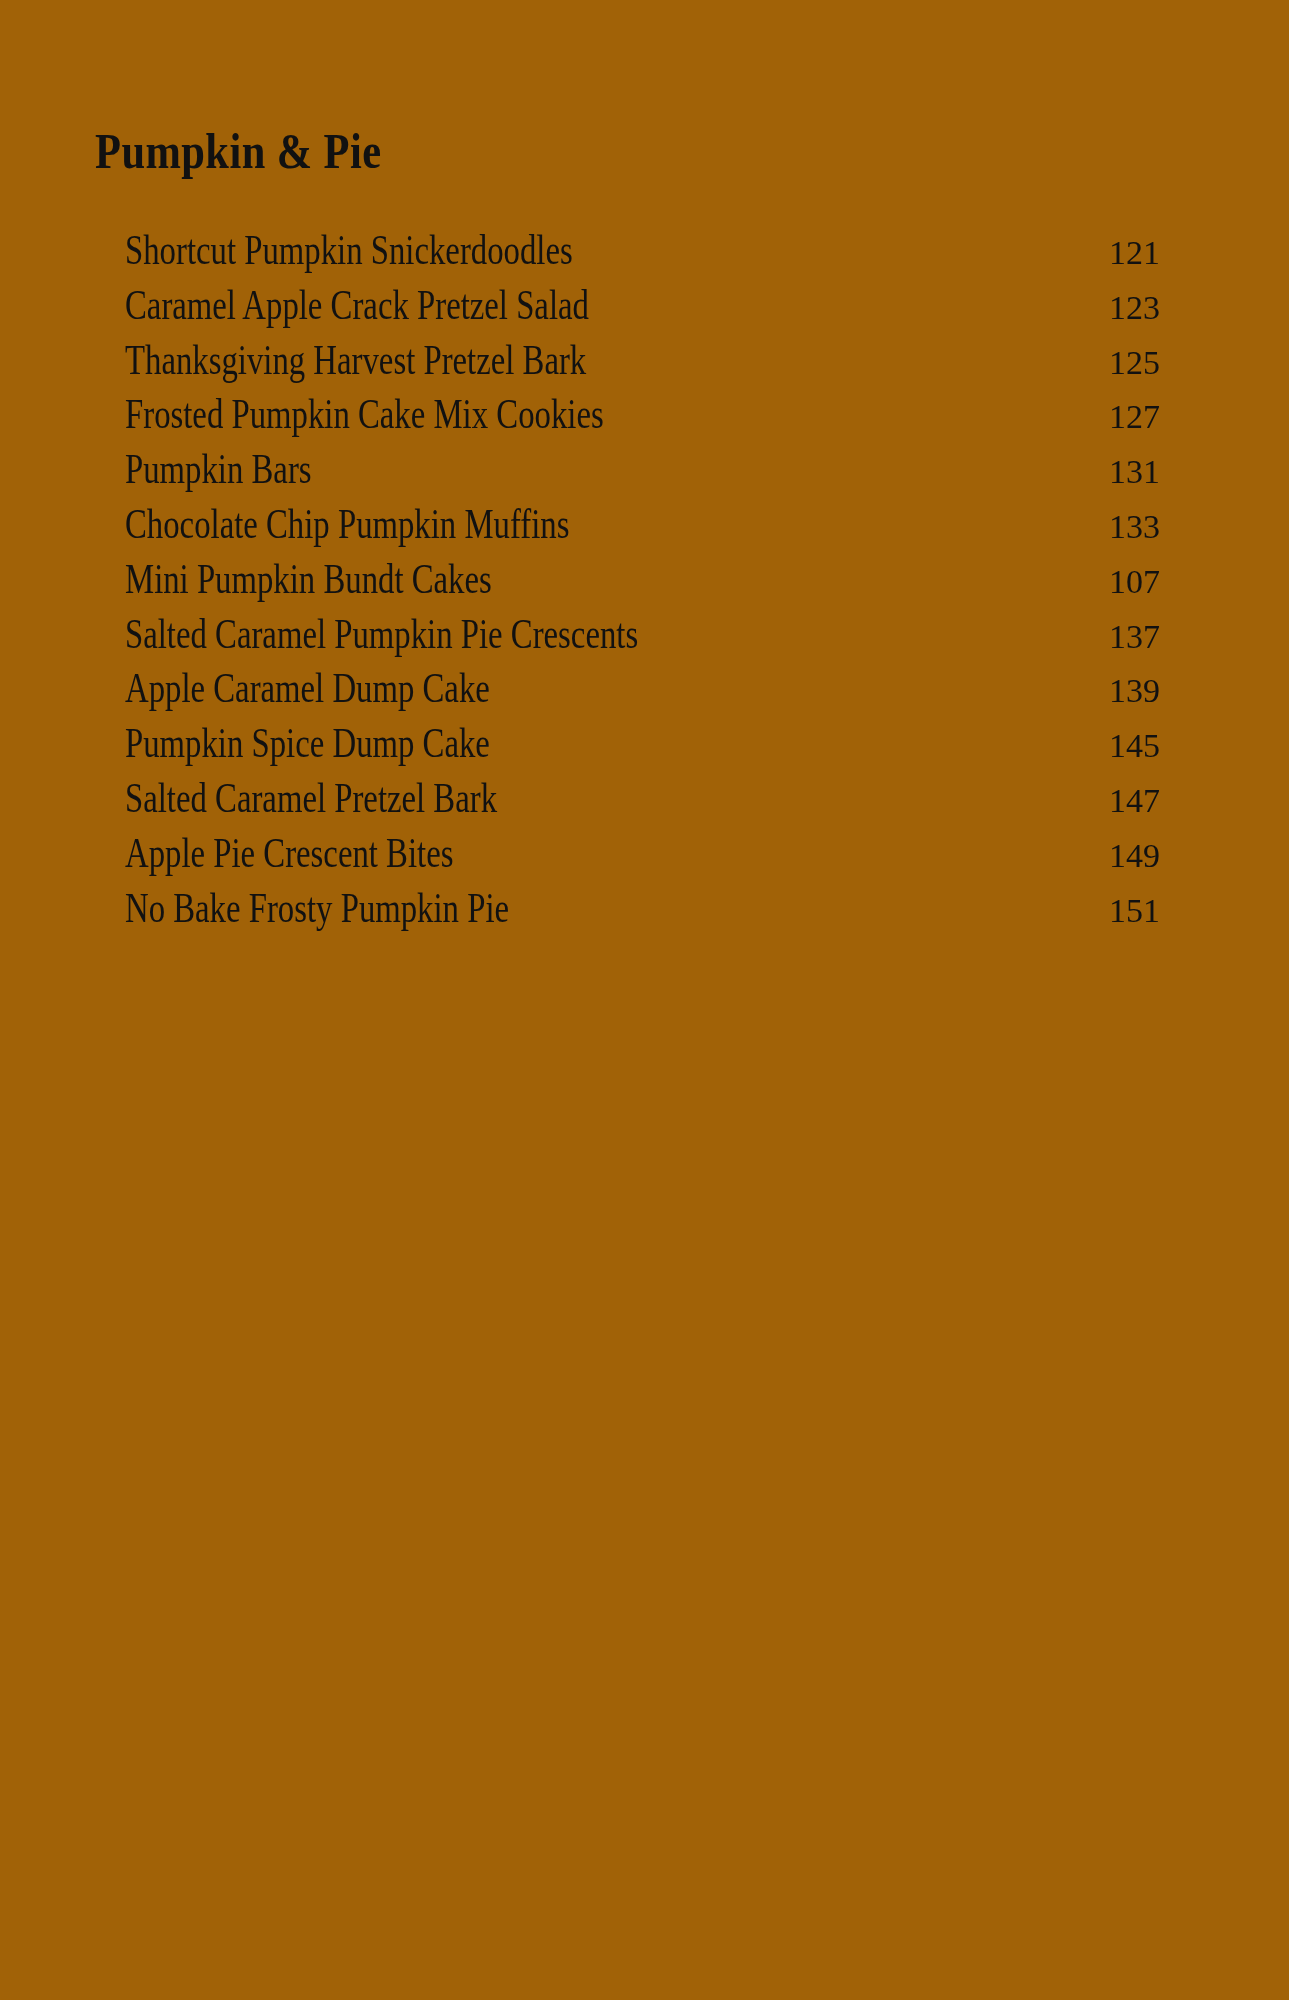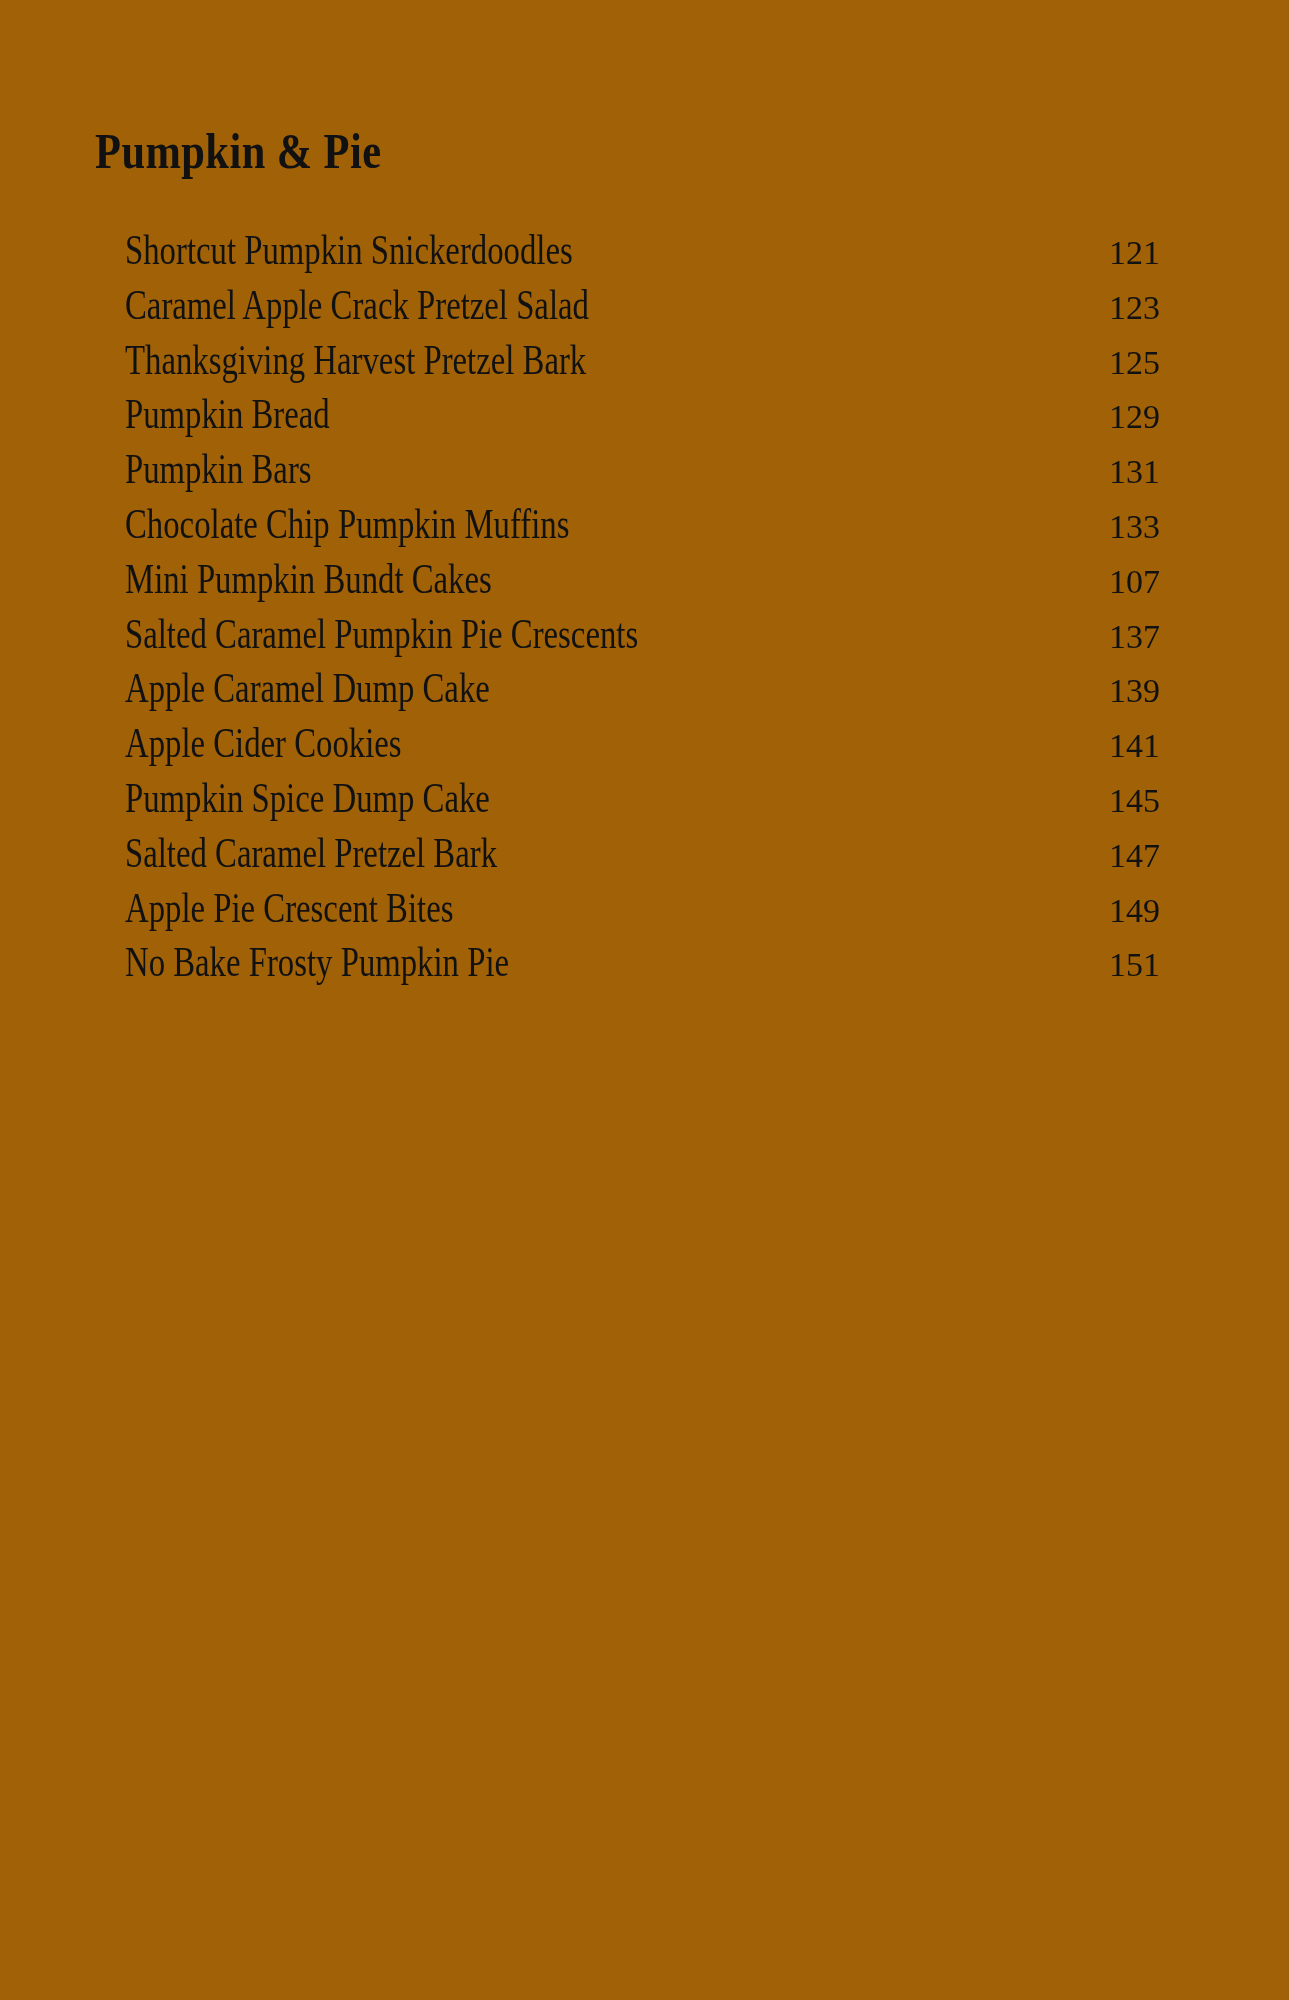--- a/index.html
+++ b/index.html
@@ -73,25 +73,25 @@
   <div class="toc-entry">
     <span class="recipe-title">Caramel Apple Crack Pretzel Salad</span>
     <span class="page-number">123</span>
   </div>
 
   <div class="toc-entry">
     <span class="recipe-title">Thanksgiving Harvest Pretzel Bark</span>
     <span class="page-number">125</span>
   </div>
 
+  <div class="toc-entry">
+    <span class="recipe-title">Frosted Pumpkin Cake Mix Cookies</span>
+    <span class="page-number">127</span>
+  </div>
 
-  <div class="toc-entry">
-    <span class="recipe-title">Pumpkin Bread</span>
-    <span class="page-number">129</span>
-  </div>
 
   <div class="toc-entry">
     <span class="recipe-title">Pumpkin Bars</span>
     <span class="page-number">131</span>
   </div>
 
   <div class="toc-entry">
     <span class="recipe-title">Chocolate Chip Pumpkin Muffins</span>
     <span class="page-number">133</span>
   </div>
@@ -104,24 +104,20 @@
   <div class="toc-entry">
     <span class="recipe-title">Salted Caramel Pumpkin Pie Crescents</span>
     <span class="page-number">137</span>
   </div>
 
   <div class="toc-entry">
     <span class="recipe-title">Apple Caramel Dump Cake</span>
     <span class="page-number">139</span>
   </div>
 
-  <div class="toc-entry">
-    <span class="recipe-title">Apple Cider Cookies</span>
-    <span class="page-number">141</span>
-  </div>
 
 
   <div class="toc-entry">
     <span class="recipe-title">Pumpkin Spice Dump Cake</span>
     <span class="page-number">145</span>
   </div>
 
   <div class="toc-entry">
     <span class="recipe-title">Salted Caramel Pretzel Bark</span>
     <span class="page-number">147</span>

